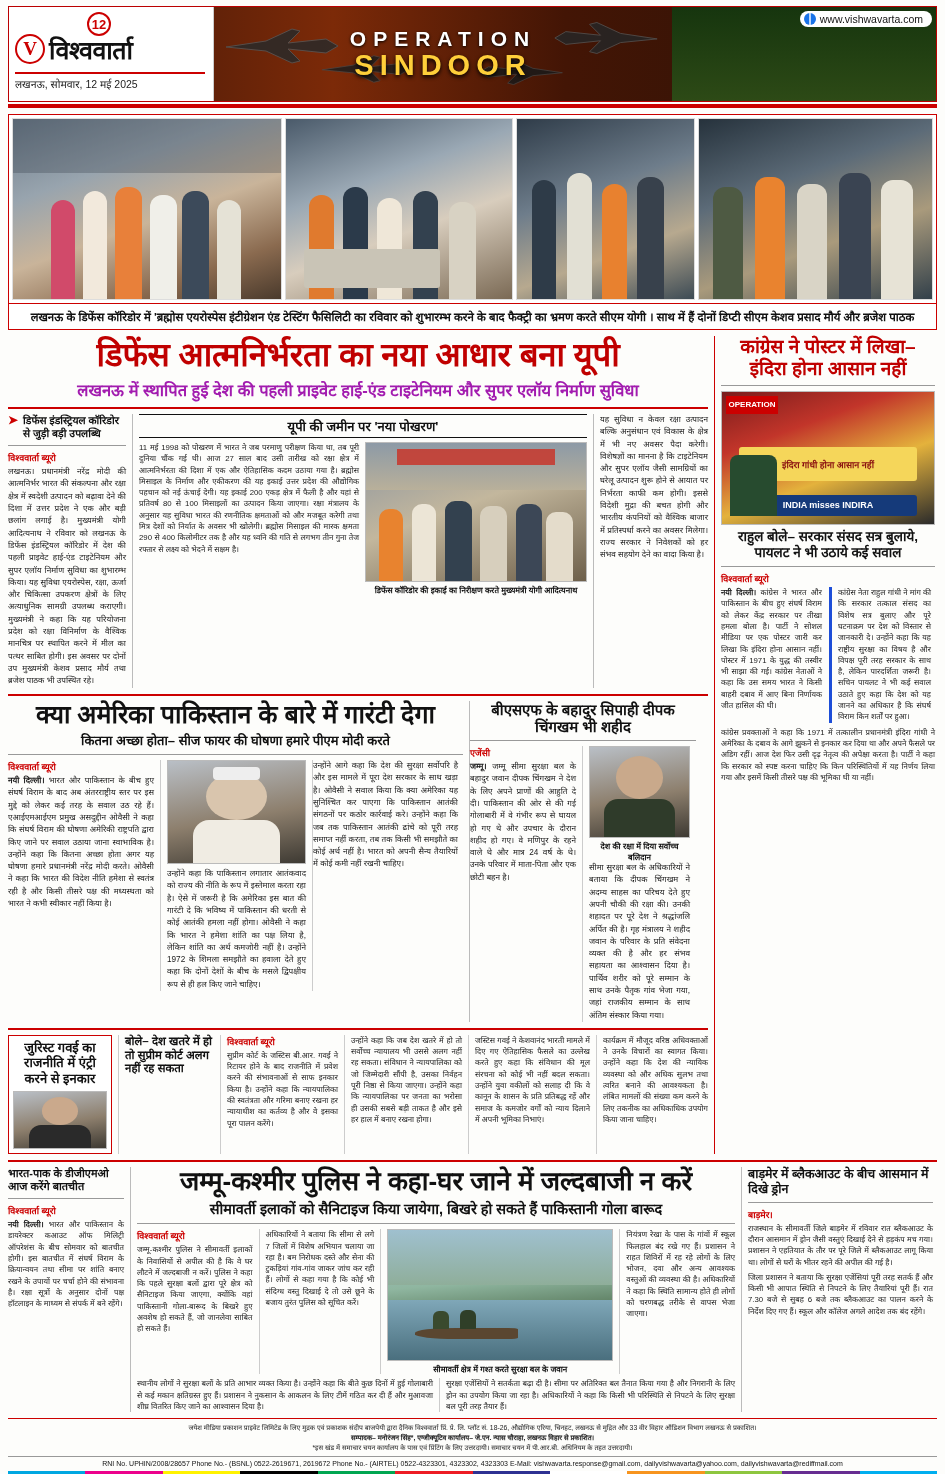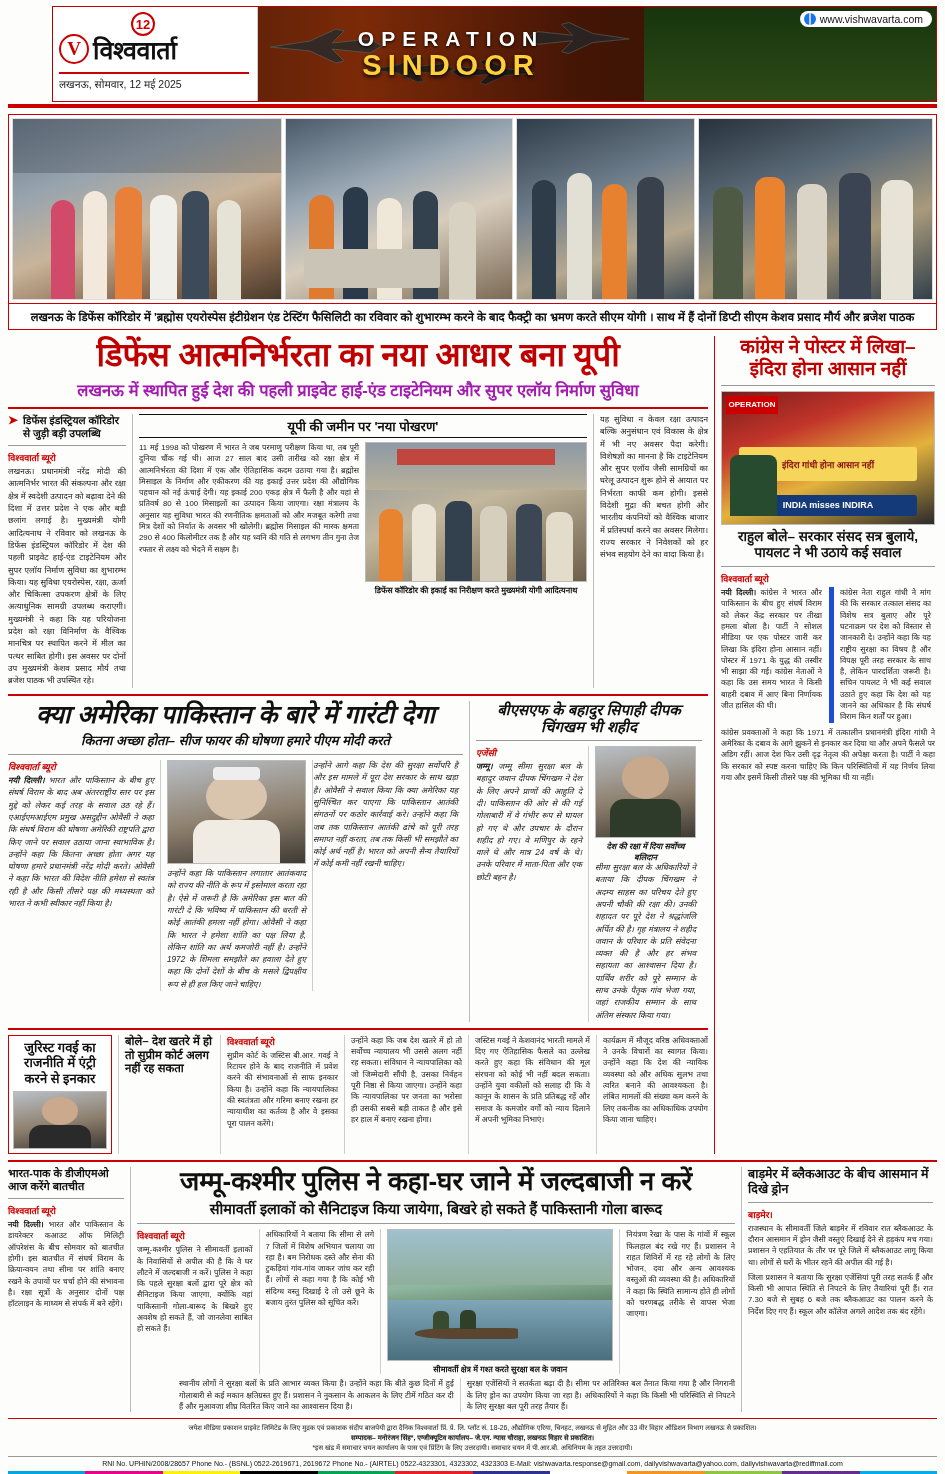--- a/index.html
+++ b/index.html
@@ -20,21 +20,20 @@
 
   
   .masthead {
     position: relative;
     height: 96px;
     border: 1px solid #b00;
     background: linear-gradient(90deg,#2b1206 0%, #5a1f08 18%, #7c2a08 35%, #431505 60%, #2a1206 100%);
     overflow: hidden;
     display: flex;
     align-items: stretch;
-    margin-left: 44px;
   }
   .mast-left {
     width: 205px;
     background: #fff;
     border-right: 1px solid #ccc;
     position: relative;
     display: flex;
     flex-direction: column;
     justify-content: center;
     padding-left: 6px;
@@ -98,21 +97,21 @@
     color: #ffcf3a;
     font-size: 29px;
     font-weight: bold;
     letter-spacing: 6px;
     text-shadow: 0 2px 4px #000;
     margin-top: -2px;
   }
   .jet { position:absolute; opacity:0.85; }
   .jet svg { display:block; }
   .mast-right {
-    width: 292px;
+    width: 264px;
     position: relative;
     background: linear-gradient(180deg,#16350e,#2d4a16);
   }
   .url-bar {
     position: absolute;
     top: 4px; right: 4px;
     background: #fff;
     border-radius: 9px;
     padding: 2px 9px 2px 4px;
     font-size: 10.5px;
@@ -392,21 +391,21 @@
           </div>
         </div>
 
         <div style="width:108px;">
           <div class="body-text">यह सुविधा न केवल रक्षा उत्पादन बल्कि अनुसंधान एवं विकास के क्षेत्र में भी नए अवसर पैदा करेगी। विशेषज्ञों का मानना है कि टाइटेनियम और सुपर एलॉय जैसी सामग्रियों का घरेलू उत्पादन शुरू होने से आयात पर निर्भरता काफी कम होगी। इससे विदेशी मुद्रा की बचत होगी और भारतीय कंपनियों को वैश्विक बाजार में प्रतिस्पर्धा करने का अवसर मिलेगा। राज्य सरकार ने निवेशकों को हर संभव सहयोग देने का वादा किया है।</div>
         </div>
       </div>
 
       <div class="rule-red"></div>
 
-      <div style="display:flex; gap:6px;font-style:italic;">
+      <div style="display:flex; ">
 
         <div style="width:462px; border-right:1px solid #bbb; padding-right:6px;">
           <div class="headline-2">क्या अमेरिका पाकिस्तान के बारे में गारंटी देगा</div>
           <div class="subhead-2">कितना अच्छा होता– सीज फायर की घोषणा हमारे पीएम मोदी करते</div>
           <div class="rule-thin"></div>
           <div style="display:flex; gap:6px;">
             <div style="width:146px;">
               <div class="byline">विश्ववार्ता ब्यूरो</div>
               <div class="body-text"><span class="dateline">नयी दिल्ली।</span> <span>भारत और पाकिस्तान के बीच हुए संघर्ष विराम के बाद अब अंतरराष्ट्रीय स्तर पर इस मुद्दे को लेकर कई तरह के सवाल उठ रहे हैं। एआईएमआईएम प्रमुख असदुद्दीन ओवैसी ने कहा कि संघर्ष विराम की घोषणा अमेरिकी राष्ट्रपति द्वारा किए जाने पर सवाल उठाया जाना स्वाभाविक है। उन्होंने कहा कि कितना अच्छा होता अगर यह घोषणा हमारे प्रधानमंत्री नरेंद्र मोदी करते। ओवैसी ने कहा कि भारत की विदेश नीति हमेशा से स्वतंत्र रही है और किसी तीसरे पक्ष की मध्यस्थता को भारत ने कभी स्वीकार नहीं किया है।</span></div>
             </div>
@@ -487,21 +486,21 @@
         <div style="position:absolute;left:4%;bottom:6%;width:22%;height:46%;background:#274b2f;border-radius:8px 8px 0 0;"></div>
       </div>
 
       <div class="subhead-r">राहुल बोले– सरकार संसद सत्र बुलाये, पायलट ने भी उठाये कई सवाल</div>
       <div class="rule-thin"></div>
       <div class="byline">विश्ववार्ता ब्यूरो</div>
       <div style="display:flex;gap:7px;">
         <div style="width:101px;">
           <div class="body-text sm"><span class="dateline">नयी दिल्ली।</span> <span>कांग्रेस ने भारत और पाकिस्तान के बीच हुए संघर्ष विराम को लेकर केंद्र सरकार पर तीखा हमला बोला है। पार्टी ने सोशल मीडिया पर एक पोस्टर जारी कर लिखा कि इंदिरा होना आसान नहीं। पोस्टर में 1971 के युद्ध की तस्वीर भी साझा की गई। कांग्रेस नेताओं ने कहा कि उस समय भारत ने किसी बाहरी दबाव में आए बिना निर्णायक जीत हासिल की थी।</span></div>
         </div>
-        <div style="width:102px;border-left:5px solid #1d4ed8;padding-left:6px;">
+        <div style="width:102px;border-left:3px solid #1d4ed8;padding-left:6px;">
           <div class="body-text sm">कांग्रेस नेता राहुल गांधी ने मांग की कि सरकार तत्काल संसद का विशेष सत्र बुलाए और पूरे घटनाक्रम पर देश को विस्तार से जानकारी दे। उन्होंने कहा कि यह राष्ट्रीय सुरक्षा का विषय है और विपक्ष पूरी तरह सरकार के साथ है, लेकिन पारदर्शिता जरूरी है। सचिन पायलट ने भी कई सवाल उठाते हुए कहा कि देश को यह जानने का अधिकार है कि संघर्ष विराम किन शर्तों पर हुआ।</div>
         </div>
       </div>
       <div class="body-text sm" style="margin-top:4px;">कांग्रेस प्रवक्ताओं ने कहा कि 1971 में तत्कालीन प्रधानमंत्री इंदिरा गांधी ने अमेरिका के दबाव के आगे झुकने से इनकार कर दिया था और अपने फैसले पर अडिग रहीं। आज देश फिर उसी दृढ़ नेतृत्व की अपेक्षा करता है। पार्टी ने कहा कि सरकार को स्पष्ट करना चाहिए कि किन परिस्थितियों में यह निर्णय लिया गया और इसमें किसी तीसरे पक्ष की भूमिका थी या नहीं।</div>
     </div>
   </div>
 
   <div class="rule-red"></div>
 
   <div style="display:flex; gap:6px;">
@@ -531,21 +530,21 @@
             <div style="position:absolute;left:20%;bottom:24%;width:7%;height:14%;background:#3a4a2e;border-radius:6px 6px 0 0;"></div>
             <div style="position:absolute;left:32%;bottom:24%;width:7%;height:15%;background:#2f3f28;border-radius:6px 6px 0 0;"></div>
             <div style="position:absolute;left:0;top:0;width:100%;height:42%;background:linear-gradient(180deg,#9fc0cf,#8fae9a);"></div>
           </div>
           <div class="cap-small">सीमावर्ती क्षेत्र में गश्त करते सुरक्षा बल के जवान</div>
         </div>
         <div style="width:118px;border-left:1px solid #ccc;padding-left:6px;">
           <div class="body-text sm">नियंत्रण रेखा के पास के गांवों में स्कूल फिलहाल बंद रखे गए हैं। प्रशासन ने राहत शिविरों में रह रहे लोगों के लिए भोजन, दवा और अन्य आवश्यक वस्तुओं की व्यवस्था की है। अधिकारियों ने कहा कि स्थिति सामान्य होते ही लोगों को चरणबद्ध तरीके से वापस भेजा जाएगा।</div>
         </div>
       </div>
-      <div style="display:flex;gap:6px;margin-top:4px;margin-left:42px;">
+      <div style="display:flex;gap:6px;margin-top:4px;">
         <div style="width:298px;">
           <div class="body-text sm">स्थानीय लोगों ने सुरक्षा बलों के प्रति आभार व्यक्त किया है। उन्होंने कहा कि बीते कुछ दिनों में हुई गोलाबारी से कई मकान क्षतिग्रस्त हुए हैं। प्रशासन ने नुकसान के आकलन के लिए टीमें गठित कर दी हैं और मुआवजा शीघ्र वितरित किए जाने का आश्वासन दिया है।</div>
         </div>
         <div style="width:298px;border-left:1px solid #ccc;padding-left:6px;">
           <div class="body-text sm">सुरक्षा एजेंसियों ने सतर्कता बढ़ा दी है। सीमा पर अतिरिक्त बल तैनात किया गया है और निगरानी के लिए ड्रोन का उपयोग किया जा रहा है। अधिकारियों ने कहा कि किसी भी परिस्थिति से निपटने के लिए सुरक्षा बल पूरी तरह तैयार हैं।</div>
         </div>
       </div>
     </div>
 
     <div style="width:185px;">

